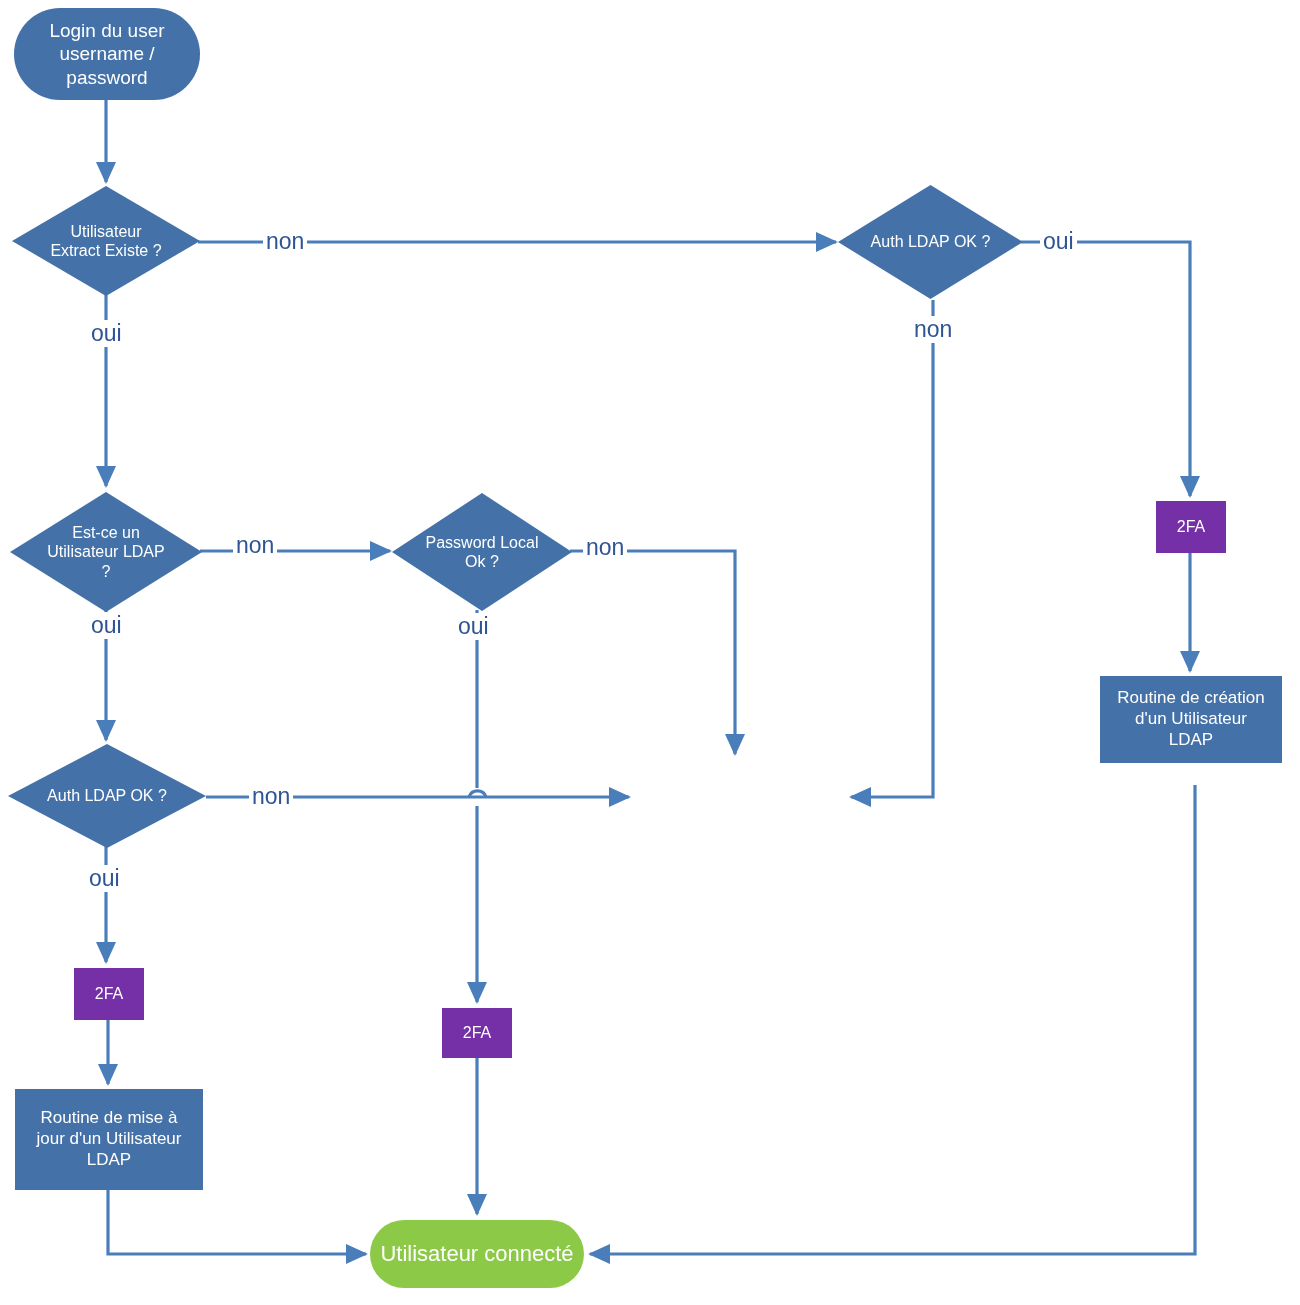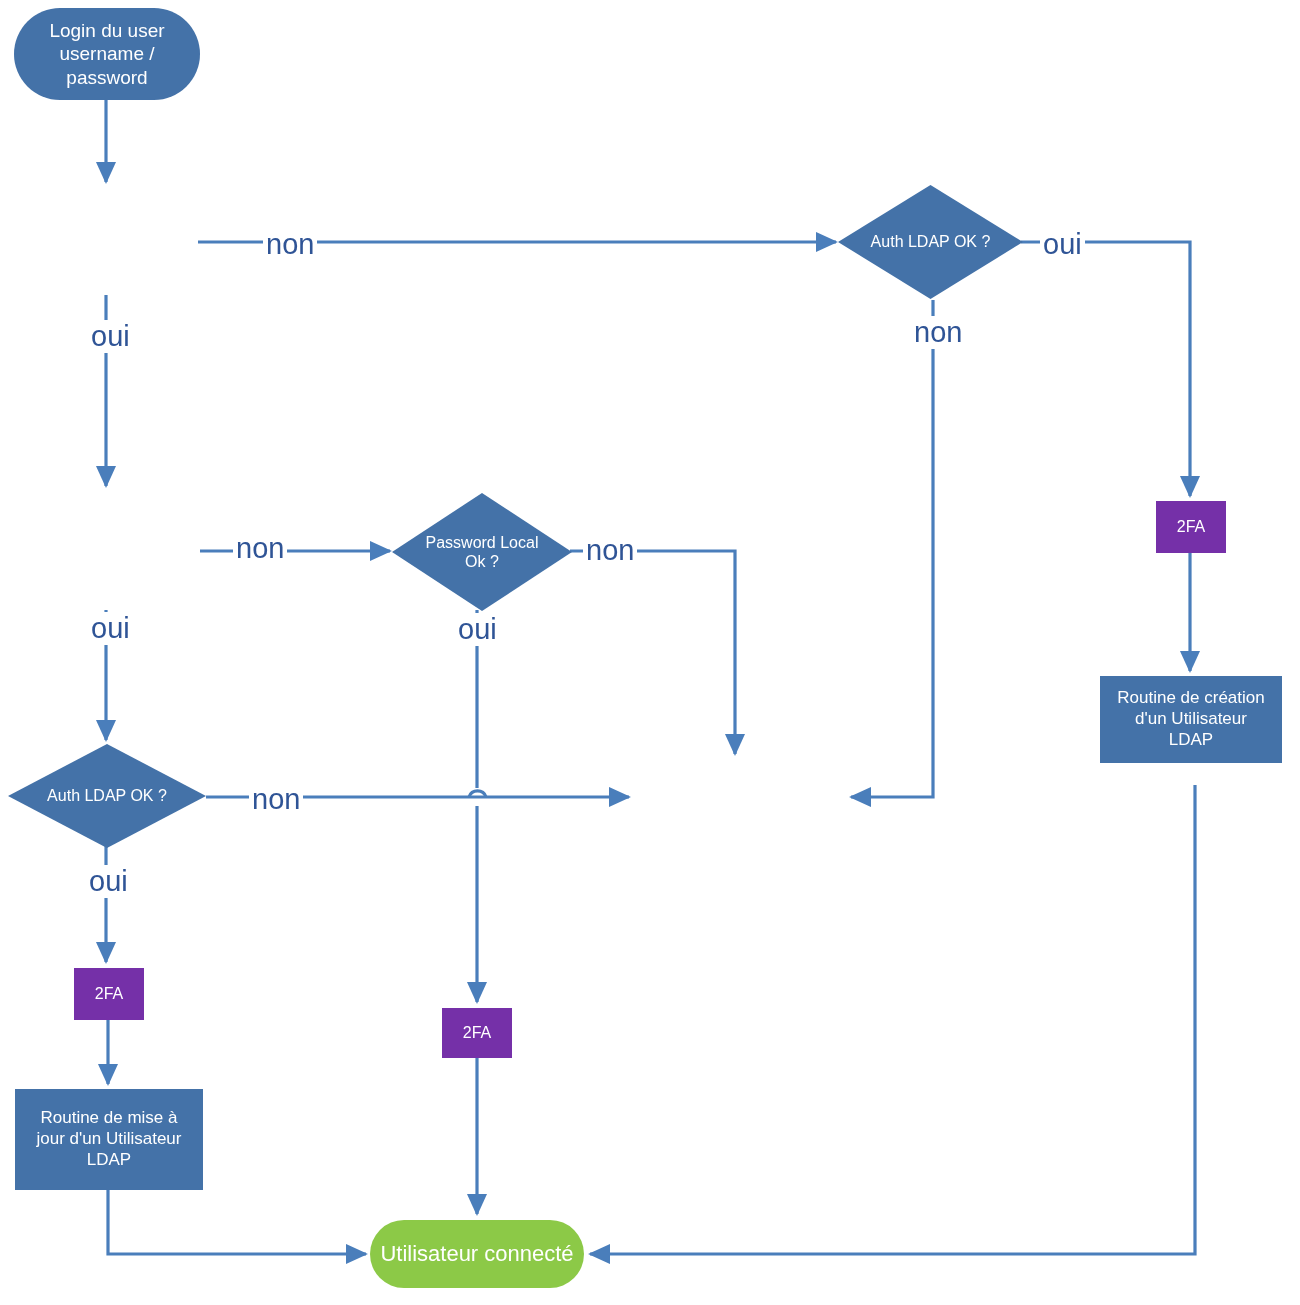--- a/index.html
+++ b/index.html
@@ -76,21 +76,21 @@
     font-size: 16px;
     color: #ffffff;
     text-align: center;
     line-height: 1.2;
     padding: 0 4px;
   }
 
   .edge-label {
     position: absolute;
     color: #2F5496;
-    font-size: 29px;
+    font-size: 23px;
     white-space: nowrap;
     z-index: 4;
     background: #ffffff;
     padding: 0 3px;
   }
 </style>
 </head>
 <body>
 
 <div id="canvas">
@@ -140,20 +140,29 @@
   </svg>
 
   <div class="node terminator-start" style="left:14px; top:8px; width:186px; height:92px;">
     <span>
       <span>Login du user</span>
       <span>username /</span>
       <span>password</span>
     </span>
   </div>
 
+  <div class="node decision" style="left:12px; top:186px; width:188px; height:110px;">
+    <svg class="dia-shape" viewBox="0 0 188 110" preserveAspectRatio="none">
+      <polygon points="94,0 188,55 94,110 0,55" fill="#4472A8"></polygon>
+    </svg>
+    <div class="dia-label">
+      <span>Utilisateur</span>
+      <span>Extract Existe ?</span>
+    </div>
+  </div>
 
   <div class="node decision" style="left:838px; top:185px; width:185px; height:114px;">
     <svg class="dia-shape" viewBox="0 0 185 114" preserveAspectRatio="none">
       <polygon points="92.5,0 185,57 92.5,114 0,57" fill="#4472A8"></polygon>
     </svg>
     <div class="dia-label">
       <span>Auth LDAP OK ?</span>
     </div>
   </div>
 
@@ -162,20 +171,30 @@
   </div>
 
   <div class="node process-blue" style="left:1100px; top:676px; width:182px; height:87px;">
     <span>
       <span>Routine de création</span>
       <span>d'un Utilisateur</span>
       <span>LDAP</span>
     </span>
   </div>
 
+  <div class="node decision" style="left:10px; top:492px; width:192px; height:120px;">
+    <svg class="dia-shape" viewBox="0 0 192 120" preserveAspectRatio="none">
+      <polygon points="96,0 192,60 96,120 0,60" fill="#4472A8"></polygon>
+    </svg>
+    <div class="dia-label">
+      <span>Est-ce un</span>
+      <span>Utilisateur LDAP</span>
+      <span>?</span>
+    </div>
+  </div>
 
   <div class="node decision" style="left:392px; top:493px; width:180px; height:118px;">
     <svg class="dia-shape" viewBox="0 0 180 118" preserveAspectRatio="none">
       <polygon points="90,0 180,59 90,118 0,59" fill="#4472A8"></polygon>
     </svg>
     <div class="dia-label">
       <span>Password Local</span>
       <span>Ok ?</span>
     </div>
   </div>

